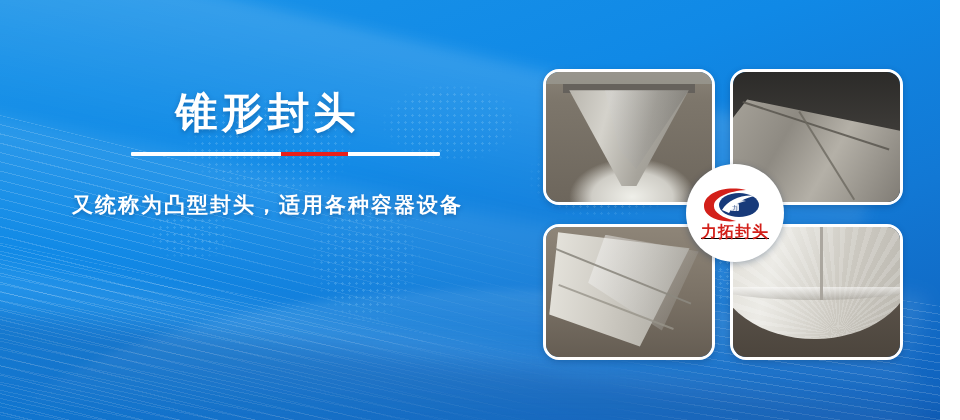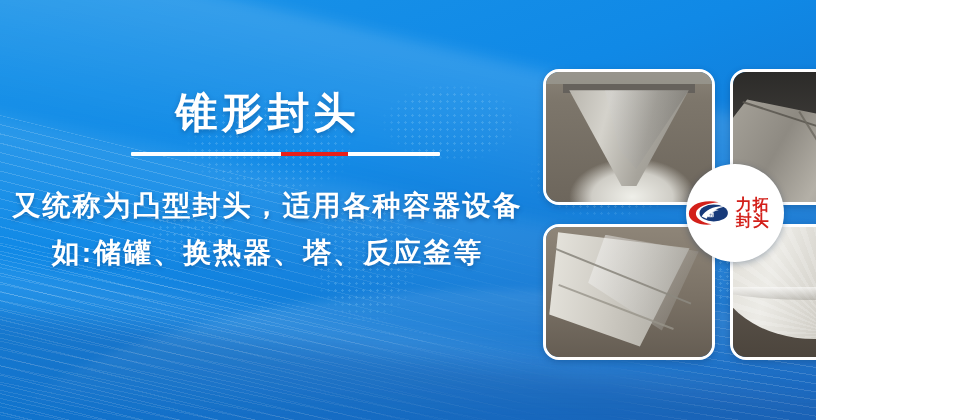--- a/index.html
+++ b/index.html
@@ -1,21 +1,21 @@
 <!DOCTYPE html>
 <html><head>
 <meta charset="utf-8">
 <style>
   html,body{margin:0;padding:0;}
   body{
     width:960px;height:420px;overflow:hidden;
     font-family:"Liberation Sans","DejaVu Sans",sans-serif;
   }
   #banner{
-    position:relative;width:816px;height:420px;overflow:hidden;
+    position:relative;width:940px;height:420px;overflow:hidden;
     background:linear-gradient(160deg,#1a93e8 0%,#1089e6 38%,#1278d4 68%,#1060bb 100%);
   }
   
   .bg-layer{position:absolute;inset:0;pointer-events:none;}
 
   
   .dots{
     position:absolute;left:150px;top:28px;width:700px;height:330px;opacity:.30;
     background-image:radial-gradient(circle,#7fc6f5 1.1px,transparent 1.2px);
     background-size:7px 7px;
@@ -103,22 +103,22 @@
   }
   .divider{
     position:absolute;left:131px;top:152px;width:309px;height:4px;
     background:#ffffff;border-radius:1px;
   }
   .divider .accent{
     position:absolute;left:150px;top:0;width:67px;height:4px;background:#e8201b;
   }
   .sub-lines{position:absolute;left:0;right:0;top:182px;text-align:center;}
   .sub-line{
-    color:#ffffff;font-size:28px;font-weight:bold;letter-spacing:2px;
-    line-height:47px;text-shadow:0 2px 4px rgba(0,40,90,.35);
+    color:#ffffff;font-size:21px;font-weight:bold;letter-spacing:2px;
+    line-height:47px;text-shadow:0 2px 4px rgba(0,40,90,.35);font-family:Liberation Serif, serif;
   }
 
   
   .photo-grid{position:absolute;left:543px;top:69px;width:354px;height:285px;}
   .photo{
     position:absolute;border:3px solid #ffffff;border-radius:16px;
     overflow:hidden;box-shadow:0 2px 6px rgba(0,35,80,.25);
   }
   .p1{left:0;top:0;width:166px;height:130px;}
   .p2{left:187px;top:0;width:167px;height:130px;}
@@ -196,21 +196,21 @@
   .edge4{
     position:absolute;left:-10%;top:46%;width:118%;height:10%;
     background:linear-gradient(to bottom,rgba(255,255,255,.55),rgba(120,116,108,.3));
     border-radius:0 0 50% 50% / 0 0 100% 100%;
   }
 
   
   .logo{
     position:absolute;left:686px;top:164px;width:98px;height:98px;border-radius:50%;
     background:#ffffff;box-shadow:0 2px 7px rgba(0,35,80,.3);
-    display:flex;flex-direction:row;align-items:center;justify-content:center;
+    display:flex;flex-direction:column;align-items:center;justify-content:center;text-decoration:underline;
   }
   .logo-mark{width:70px;height:36px;display:block;margin-bottom:1px;}
   .logo-text{
     color:#d3201a;font-size:16px;font-weight:bold;letter-spacing:1px;line-height:1;
   }
 </style>
 </head>
 <body>
 
 <div id="banner">
@@ -229,21 +229,20 @@
 
   <div class="left-block">
     <div class="title">锥形封头</div>
 
     <div class="divider">
       <div class="accent"></div>
     </div>
 
     <div class="sub-lines">
       <div class="sub-line">又统称为凸型封头，适用各种容器设备</div>
-      <div class="sub-line">如:储罐、换热器、塔、反应釜等</div>
     </div>
   </div>
 
   <div class="photo-grid">
     <div class="photo p1">
       <div class="inner ph1">
         <div class="bar1b"></div>
         <div class="bar1"></div>
         <div class="cone1"></div>
         <div class="cone1b"></div>

